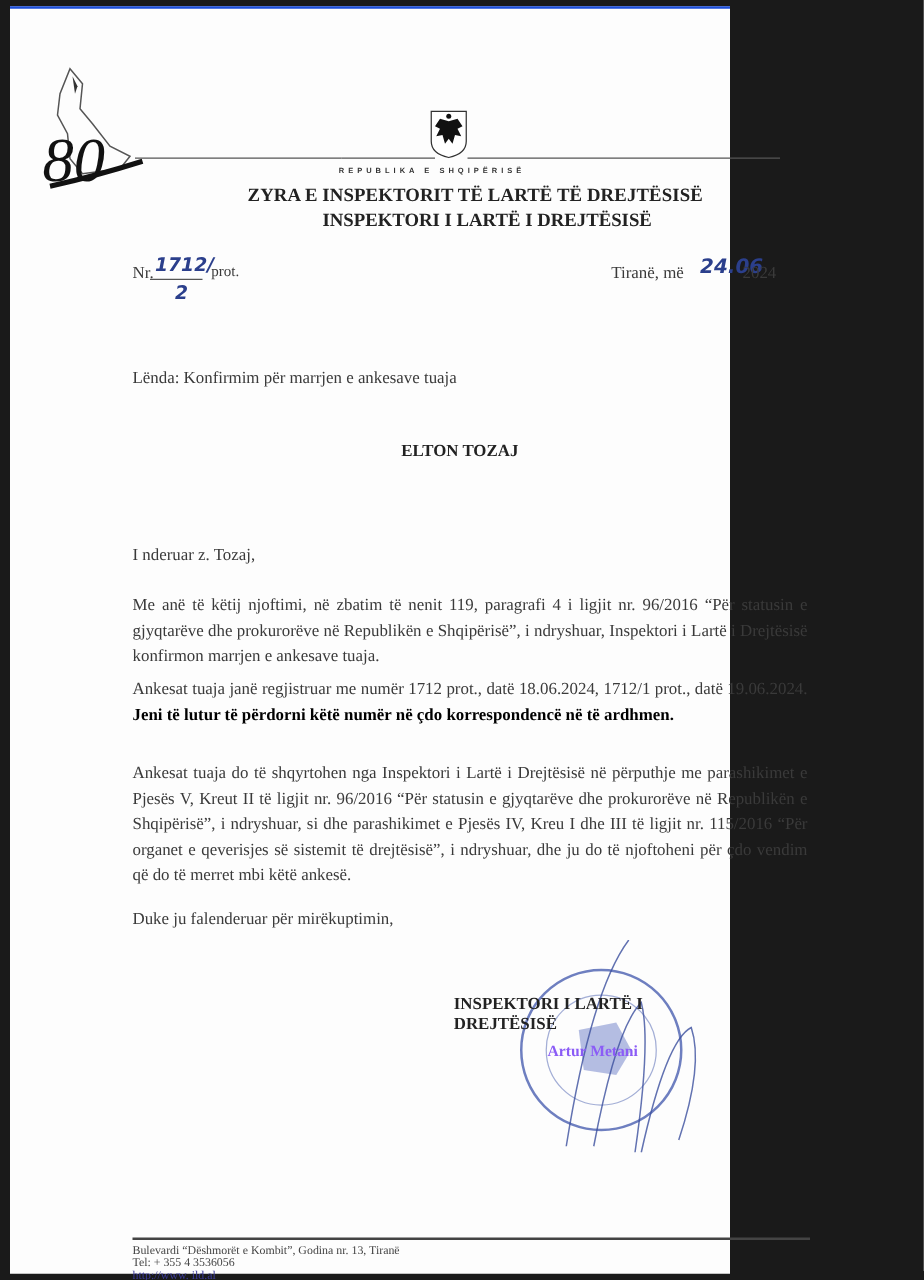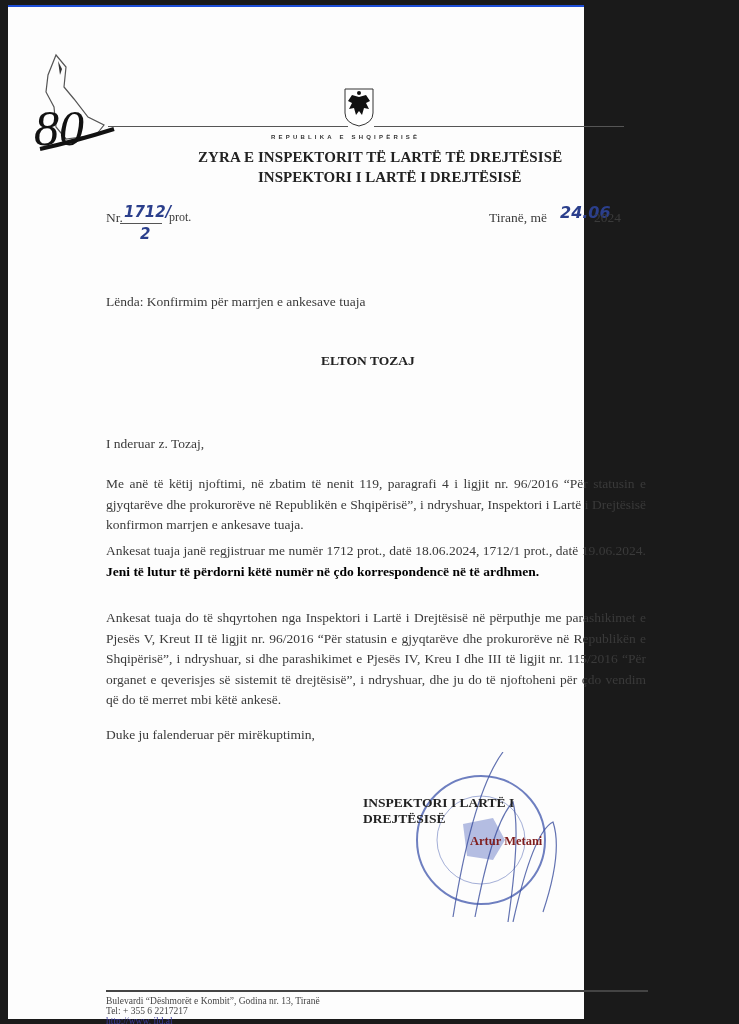--- a/index.html
+++ b/index.html
@@ -36,21 +36,21 @@
   .subject { left: 98px; top: 287px; font-size: 13.5px; }
   .recipient { left: 313px; top: 346px; font-size: 13.5px; font-weight: bold; color: #222; }
   .para { left: 98px; width: 540px; font-size: 13.5px; line-height: 20.5px; text-align: justify; }
   .greet { top: 427px; }
   .p1 { top: 467px; }
   .p2 { top: 534px; }
   .p3 { top: 601px; }
   .closing { top: 718px; }
   .bold { font-weight: bold; color: #000000; }
   .sig-title { left: 355px; top: 788px; font-size: 13.5px; font-weight: bold; color: #222; z-index: 3; }
-  .sig-name { left: 462px; top: 827px; font-size: 12.5px; font-weight: bold; color: #7f1d1d; z-index: 3; }
+  .sig-name { left: 430px; top: 827px; font-size: 12.5px; font-weight: bold; color: #8b5cf6; z-index: 3; }
   .stamp { left: 385px; top: 745px; width: 185px; height: 170px; z-index: 2; }
   .footer-line { left: 98px; top: 983px; width: 542px; height: 2px; background: #444; }
   .footer { left: 98px; top: 989px; width: 542px; font-size: 9.5px; color: #444; display: flex; justify-content: space-between; flex-direction: column; }
   .footer a { color: #3a3a9a; text-decoration: underline; }
 </style>
 </head>
 <body>
 
 <div class="page">
 
@@ -102,17 +102,17 @@
     <path d="M60 165 Q80 40 110 0" fill="none" stroke="#3b4f9e" stroke-width="1.2" opacity="0.8"></path>
     <path d="M82 165 Q100 70 120 50 Q128 80 115 170" fill="none" stroke="#3b4f9e" stroke-width="1.2" opacity="0.8"></path>
     <path d="M120 170 Q140 80 160 70 Q170 100 150 160" fill="none" stroke="#3b4f9e" stroke-width="1.2" opacity="0.8"></path>
   </svg>
   <div class="abs sig-title">INSPEKTORI I LARTË I DREJTËSISË</div>
   <div class="abs sig-name">Artur Metani</div>
 
   <div class="abs footer-line"></div>
   <div class="abs footer">
     <span>Bulevardi “Dëshmorët e Kombit”, Godina nr. 13, Tiranë</span>
-    <span>Tel: + 355 6 2217217</span>
+    <span>Tel: + 355 4 3536056</span>
     <a>http://www. ild.al</a>
     <a>info@ild.al</a>
   </div>
 </div>
 
 </body></html>

